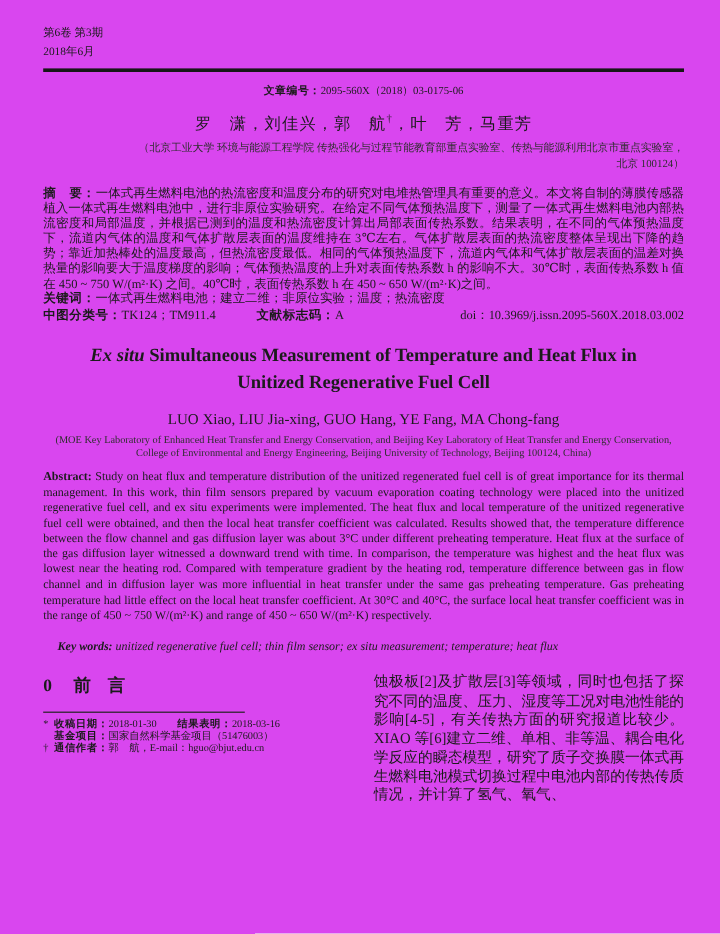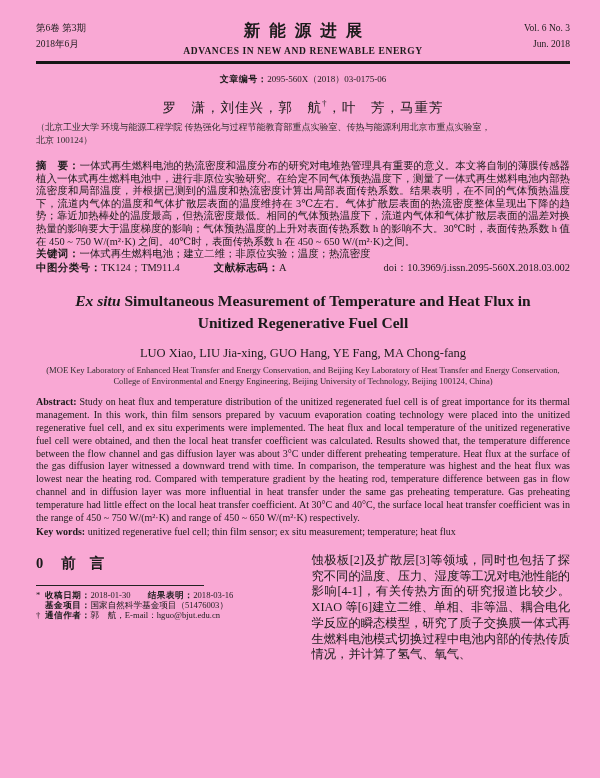--- a/index.html
+++ b/index.html
@@ -1,49 +1,49 @@
 <!DOCTYPE html>
 <html><head>
 <meta charset="utf-8">
 <style>
   html,body{margin:0;padding:0;background:#f4f3f0;}
   .page{
     position:relative;width:600px;height:778px;overflow:hidden;box-sizing:border-box;
-    padding:20px 30px 0 36px;background:#f9a8d4;color:#1b1b1b;
+    padding:20px 30px 0 36px;background:#d946ef;color:#1b1b1b;
     font-family:"Liberation Serif","DejaVu Serif",serif;
   }
   
   .hdr{display:flex;justify-content:space-between;align-items:flex-start;}
   .hdr-side{font-size:9.5px;line-height:16px;width:110px;}
   .hdr-side.right{text-align:right;}
   .hdr-center{flex:1;text-align:center;}
   .journal-cn{font-size:16.5px;font-weight:bold;letter-spacing:9px;text-indent:9px;}
   .journal-en{font-size:9.5px;margin-top:4px;letter-spacing:0.6px;font-weight:bold;}
   .rule{height:2.5px;background:#161616;margin-top:5px;}
   
   .article-no{font-size:9px;margin-top:9px;text-align:center;}
   .article-no b{letter-spacing:0.5px;}
   
   .cn-title{margin:22px 0 0;text-align:center;font-size:20px;font-weight:bold;letter-spacing:1.5px;}
   .cn-title sup{font-size:11px;}
   .cn-authors{margin-top:12px;text-align:center;font-size:13.5px;letter-spacing:1px;}
   .cn-authors sup{font-size:9px;}
-  .cn-affil{margin-top:5px;text-align:left;font-size:9px;line-height:13px;color:#2e2e2e;}
+  .cn-affil{margin-top:5px;text-align:right;font-size:9px;line-height:13px;color:#2e2e2e;}
   .cn-abstract{margin:13px 0 0;font-size:10.4px;line-height:12.6px;text-align:justify;}
   .cn-abstract b,.cn-kws b,.cn-meta b{letter-spacing:0.5px;}
   .cn-kws{margin:0;font-size:10.4px;line-height:12.8px;}
   .cn-meta{margin:0;font-size:10.4px;line-height:13px;display:flex;}
   .cn-meta .m2{margin-left:34px;}
   .cn-meta .m3{margin-left:auto;}
   
   .en-title{margin:16px 34px 0;text-align:center;font-size:15.5px;font-weight:bold;line-height:22px;}
   .en-authors{margin-top:12px;text-align:center;font-size:12.5px;}
   .en-affil{margin-top:4px;text-align:center;font-size:8.6px;line-height:11.5px;color:#2e2e2e;}
   .en-abstract{margin:8px 0 0;font-size:10px;line-height:12.9px;text-align:justify;}
-  .en-kws{margin:0;font-size:10px;line-height:13px;}
+  .en-kws{margin:12px;font-size:10px;line-height:13px;font-style:italic;}
   
   .cols{display:flex;gap:17px;margin-top:15px;}
   .col{flex:1;min-width:0;}
   .sec{margin:1px 0 1px;font-size:14.5px;font-weight:bold;}
   .sec .no{margin-right:18px;}
   .sec .t{letter-spacing:14px;}
   .bodytext{margin:0;font-size:12.3px;line-height:15.7px;text-align:justify;}
   .indent{text-indent:2em;}
   
   .footnote{margin-top:12px;font-size:8.6px;line-height:10px;}
@@ -55,28 +55,20 @@
 </style>
 </head>
 <body>
 
 <div class="page">
 
   <div class="hdr">
     <div class="hdr-side">
       <div>第6卷  第3期</div>
       <div>2018年6月</div>
-    </div>
-    <div class="hdr-center">
-      <div class="journal-cn">新能源进展</div>
-      <div class="journal-en">ADVANCES IN NEW AND RENEWABLE ENERGY</div>
-    </div>
-    <div class="hdr-side right">
-      <div>Vol. 6  No. 3</div>
-      <div>Jun. 2018</div>
     </div>
   </div>
   <div class="rule"></div>
 
   <div class="article-no">
     <b>文章编号：</b><span>2095-560X（2018）03-0175-06</span>
   </div>
 
   <div class="cn-authors">
     <span>罗　潇，刘佳兴，郭　航</span><sup>†</sup><span>，叶　芳，马重芳</span>
@@ -124,17 +116,17 @@
         </div>
         <div class="fn-line pad">
           <b>基金项目：</b><span>国家自然科学基金项目（51476003）</span>
         </div>
         <div class="fn-line">
           <span class="mk">†</span><b>通信作者：</b><span>郭　航，E-mail：hguo@bjut.edu.cn</span>
         </div>
       </div>
     </div>
     <div class="col">
-      <p class="bodytext">蚀极板[2]及扩散层[3]等领域，同时也包括了探究不同的温度、压力、湿度等工况对电池性能的影响[4-1]，有关传热方面的研究报道比较少。XIAO 等[6]建立二维、单相、非等温、耦合电化学反应的瞬态模型，研究了质子交换膜一体式再生燃料电池模式切换过程中电池内部的传热传质情况，并计算了氢气、氧气、</p>
+      <p class="bodytext">蚀极板[2]及扩散层[3]等领域，同时也包括了探究不同的温度、压力、湿度等工况对电池性能的影响[4-5]，有关传热方面的研究报道比较少。XIAO 等[6]建立二维、单相、非等温、耦合电化学反应的瞬态模型，研究了质子交换膜一体式再生燃料电池模式切换过程中电池内部的传热传质情况，并计算了氢气、氧气、</p>
     </div>
   </div>
 
 </div>
 
 </body></html>

